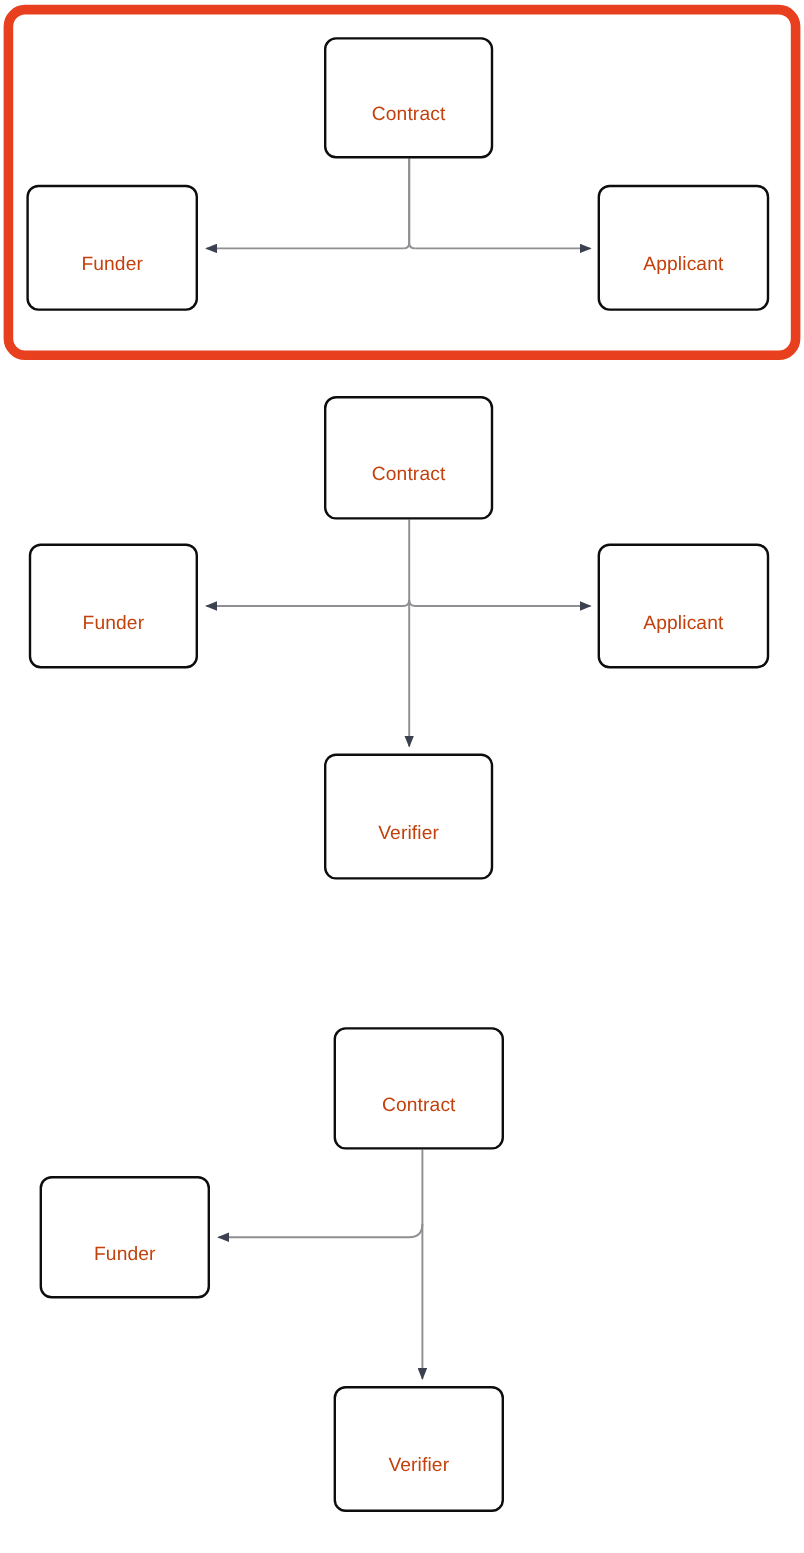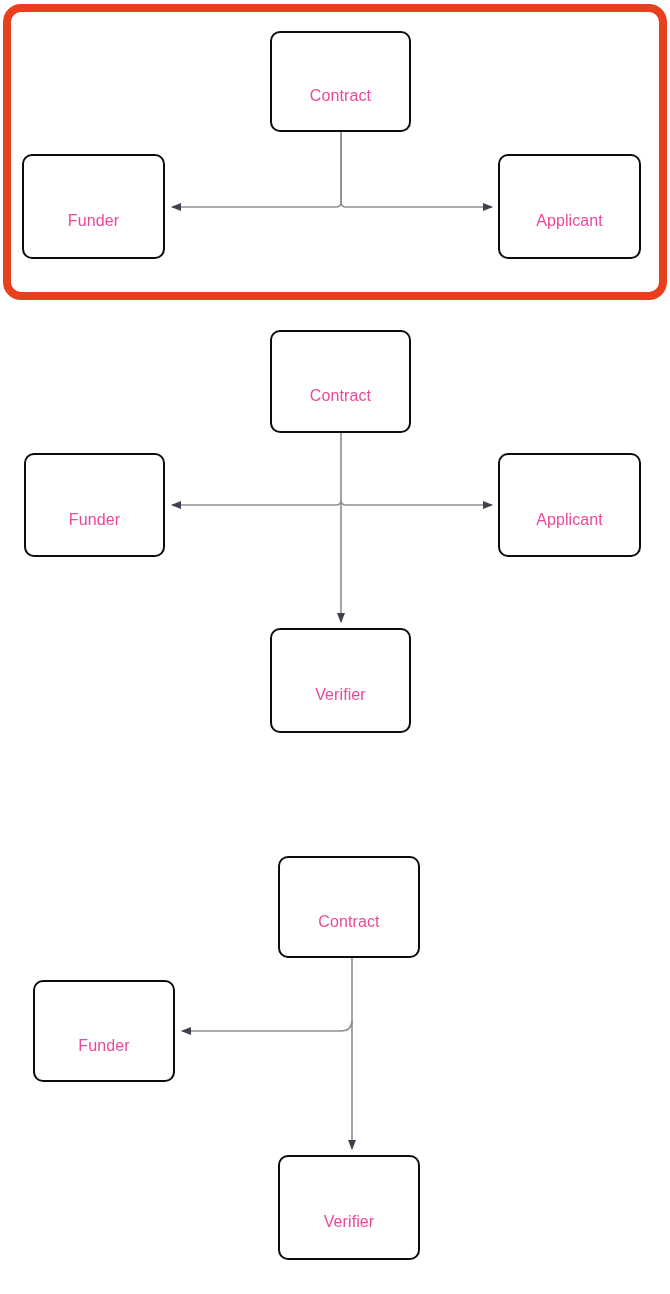--- a/index.html
+++ b/index.html
@@ -43,21 +43,21 @@
     border: 2px solid #0d0d0d;
     border-radius: 10px;
     display: flex;
     align-items: center;
     justify-content: center;
   }
   .node-label {
     font-family: "Liberation Sans", sans-serif;
     font-size: 16px;
     line-height: 1;
-    color: #ec4899;
+    color: #c2410c;
     letter-spacing: 0.1px;
     white-space: nowrap;
     margin-top: 29px;
   }
 
   
   .edges {
     position: absolute;
     left: 0; top: 0;
     width: 670px;

